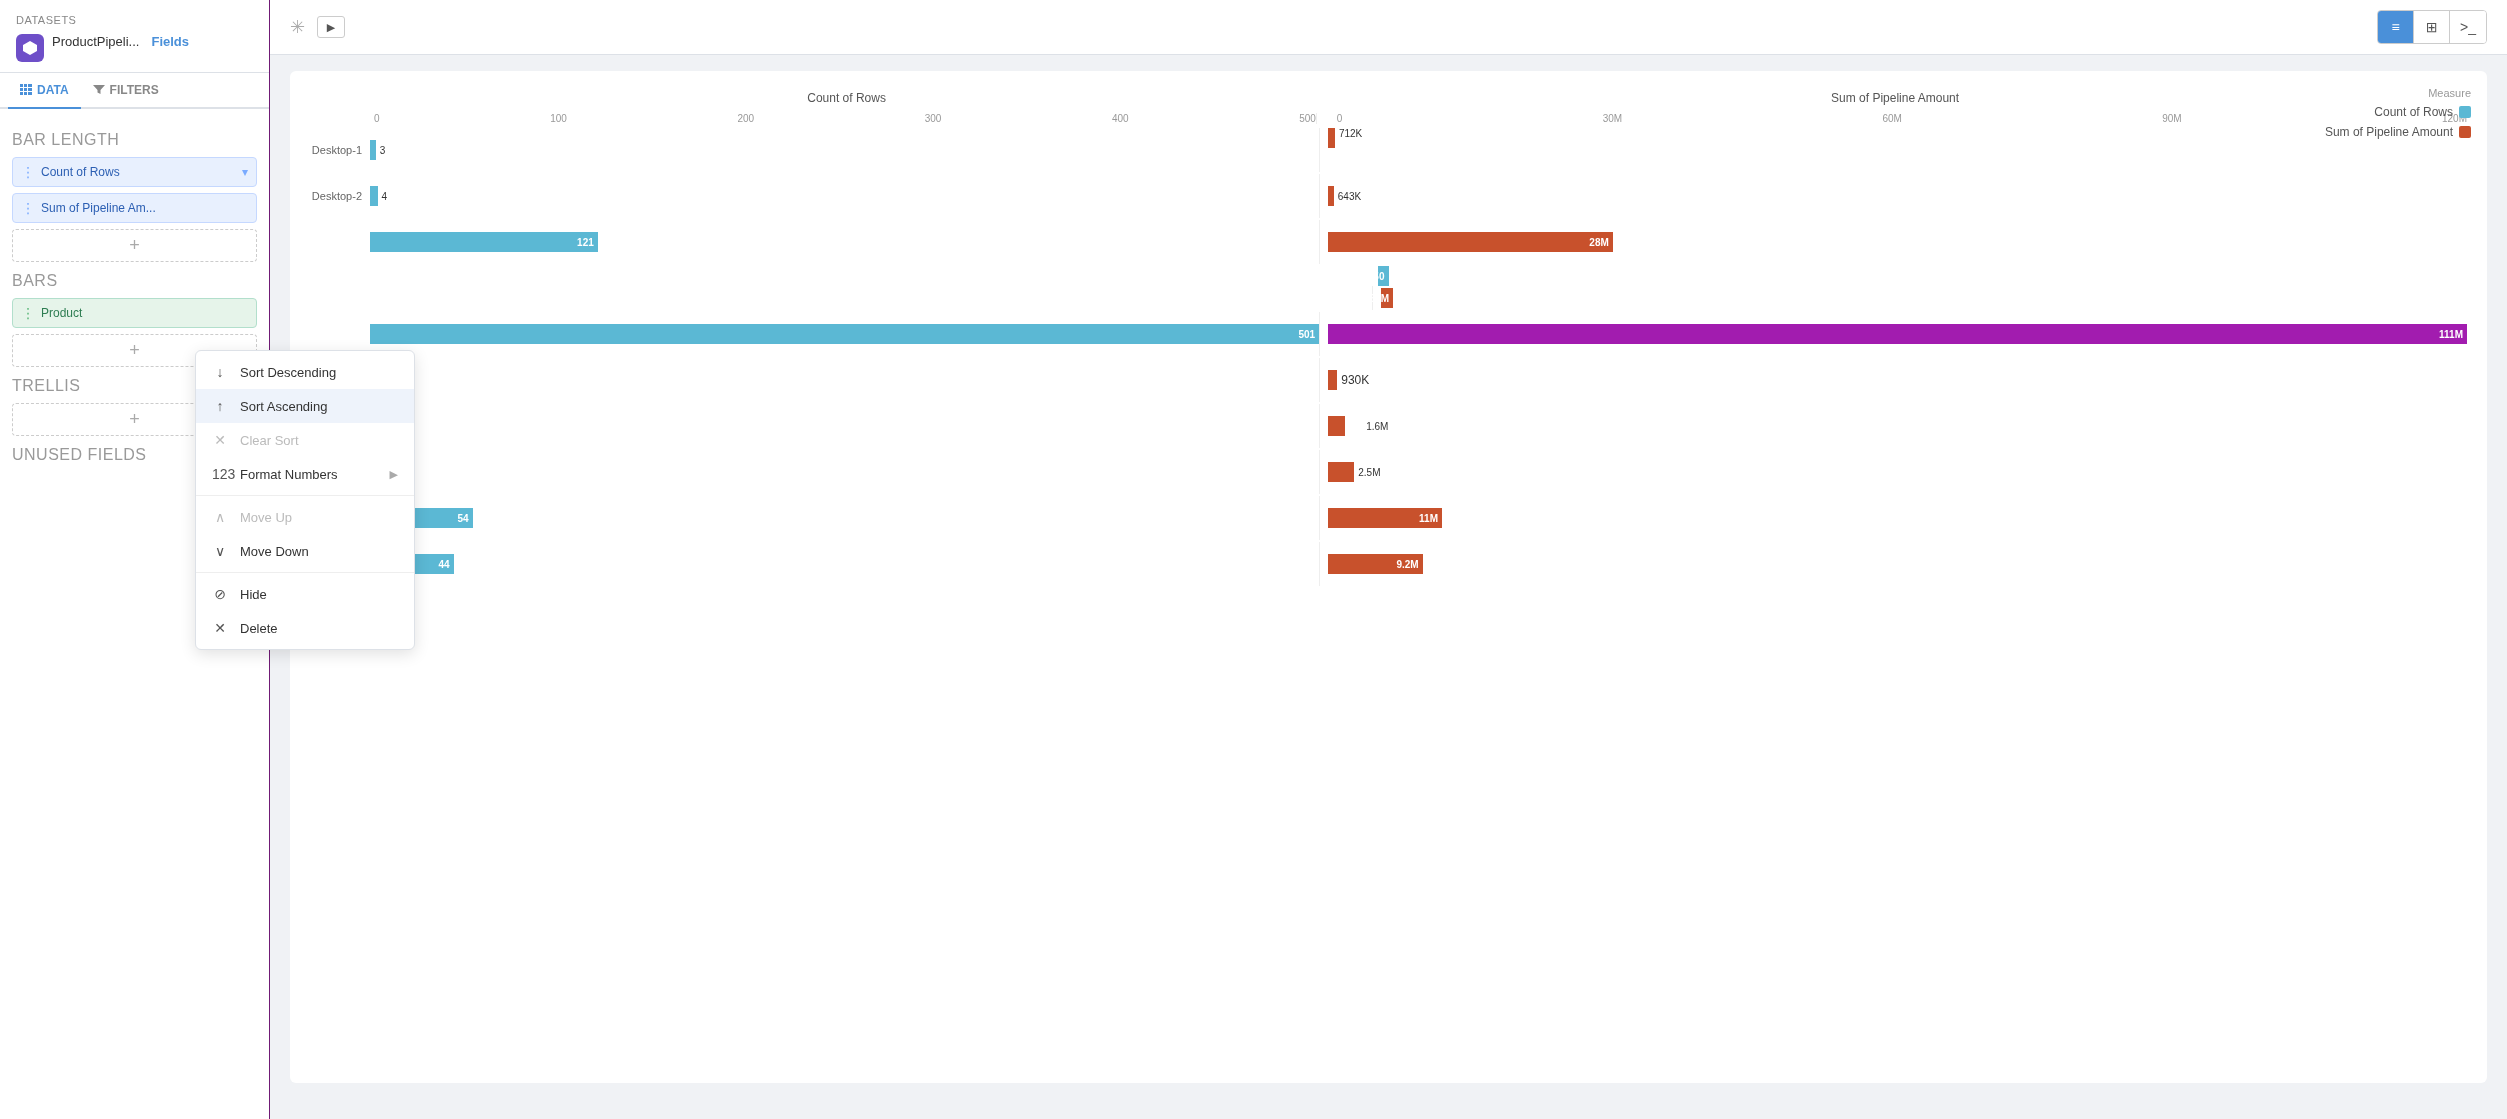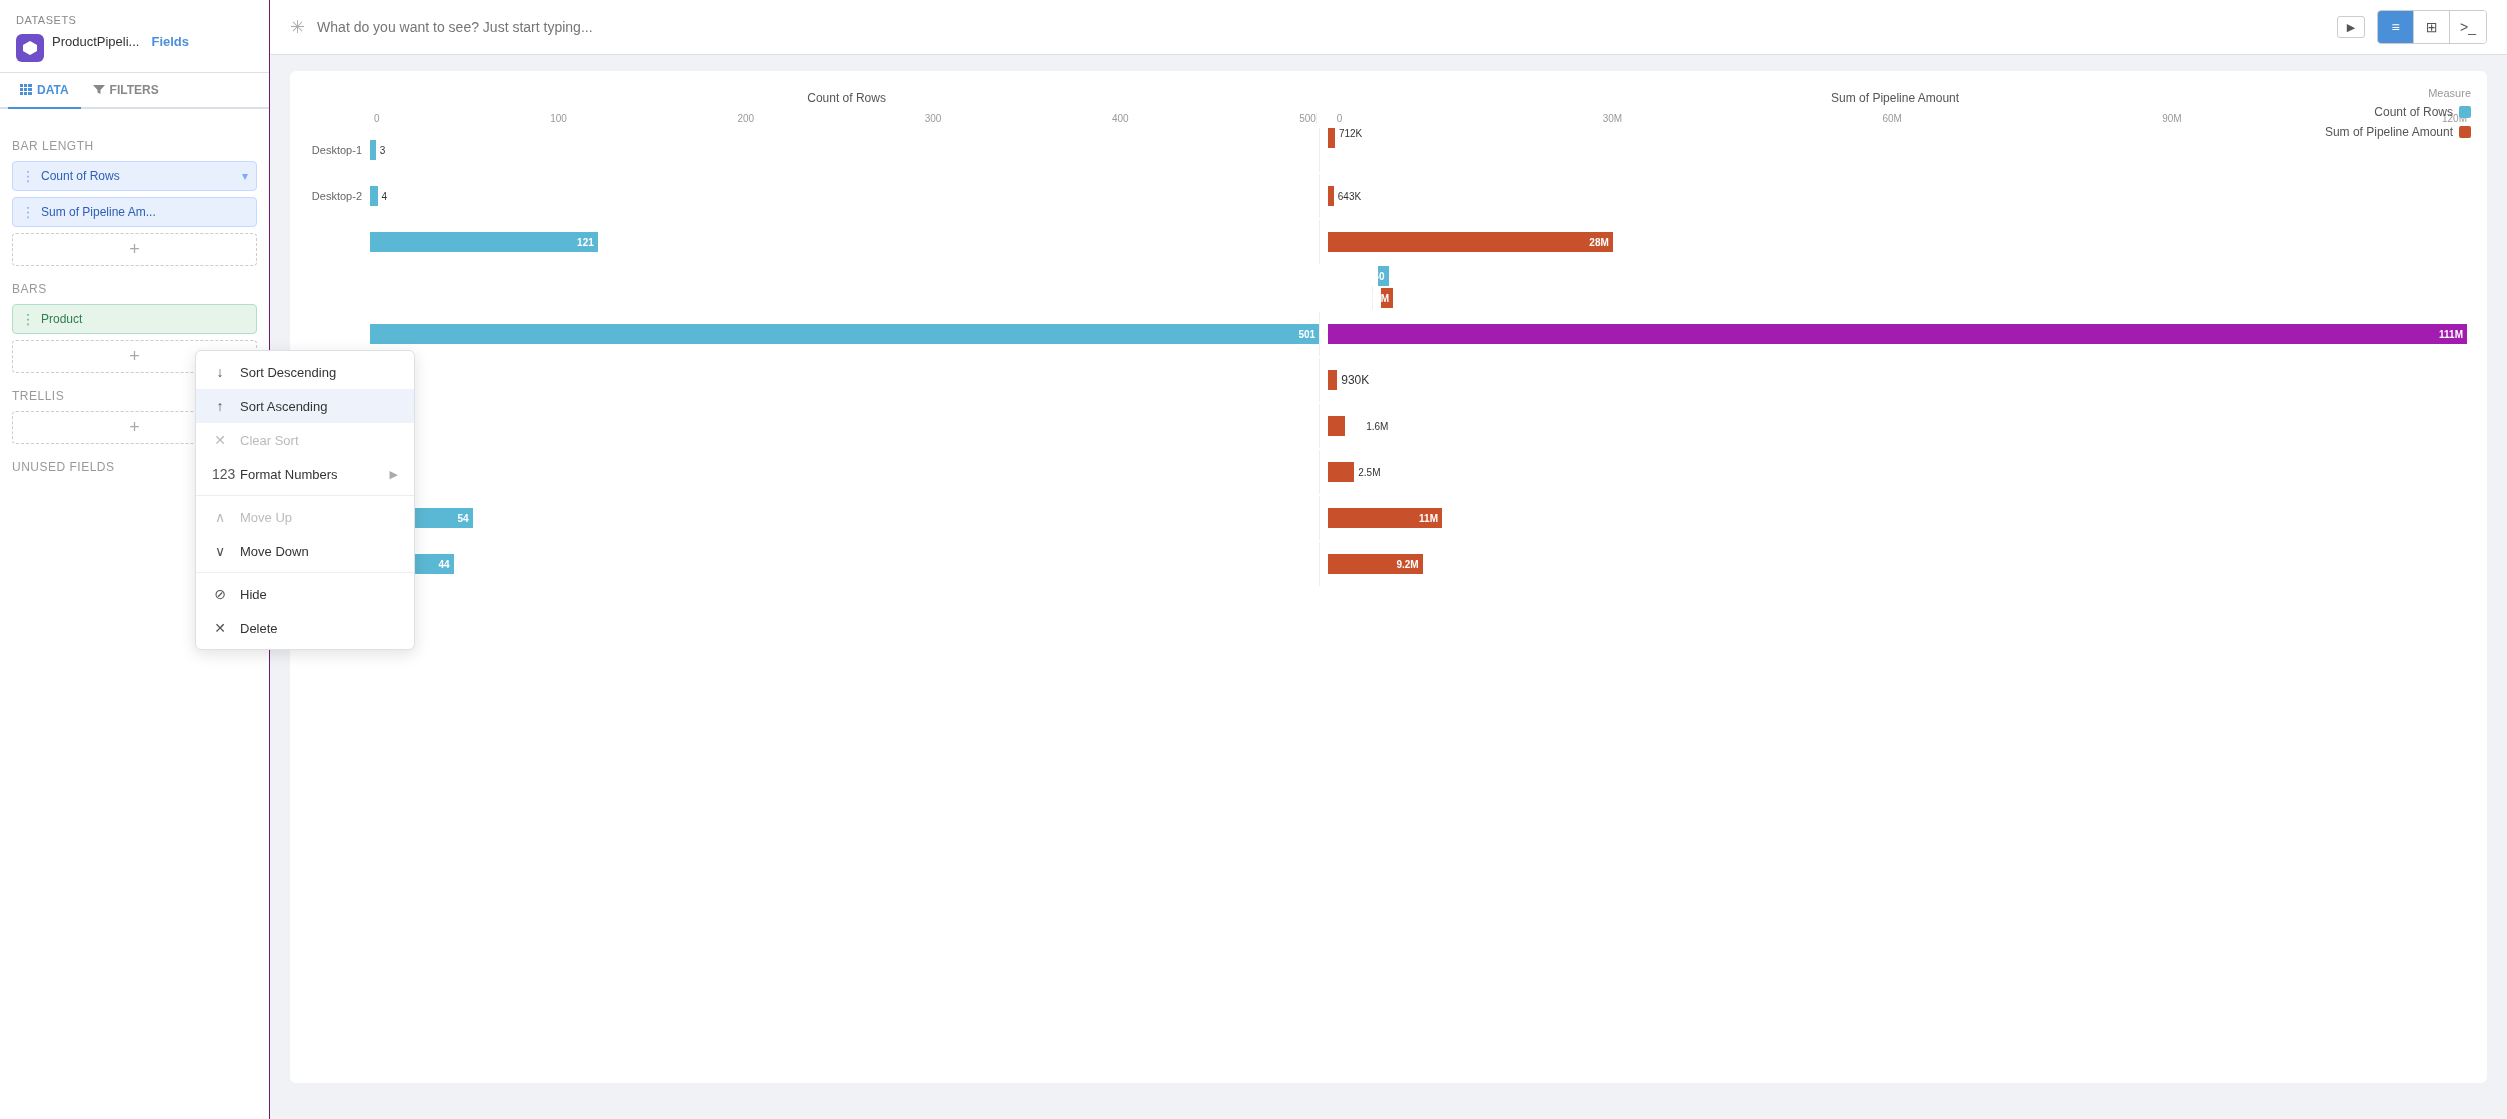--- a/index.html
+++ b/index.html
@@ -63,26 +63,26 @@
       border-bottom: 2px solid #4a90d9;
     }
     .sidebar-tab svg { width: 12px; height: 12px; }
 
     .sidebar-content {
       padding: 14px 12px;
       flex: 1;
       overflow-y: auto;
     }
     .section-label {
-      font-size: 12px;
+      font-size: 16px;
       color: #999;
       text-transform: uppercase;
       letter-spacing: 0.5px;
       margin-bottom: 8px;
-      margin-top: 16px;
+      margin-top: 8px;
     }
     .field-pill {
       display: flex;
       align-items: center;
       gap: 6px;
       background: #e8f0fe;
       border: 1px solid #c5d8ff;
       border-radius: 4px;
       padding: 6px 8px;
       margin-bottom: 6px;
@@ -357,21 +357,20 @@
     <div class="unused-section">
       <div class="section-label">Unused Fields</div>
     </div>
   </div>
 </div>
 
 <div class="main">
 
   <div class="topbar">
     <span class="search-icon-top">✳</span>
-    <input class="search-input" type="text" placeholder="What do you want to see? Just start typing..." style="">
     <div class="play-btn">▶</div>
     <div class="view-btns">
       <div class="view-btn active">≡</div>
       <div class="view-btn">⊞</div>
       <div class="view-btn">&gt;_</div>
     </div>
   </div>
 
   <div class="chart-area">
     <div class="chart-container">

